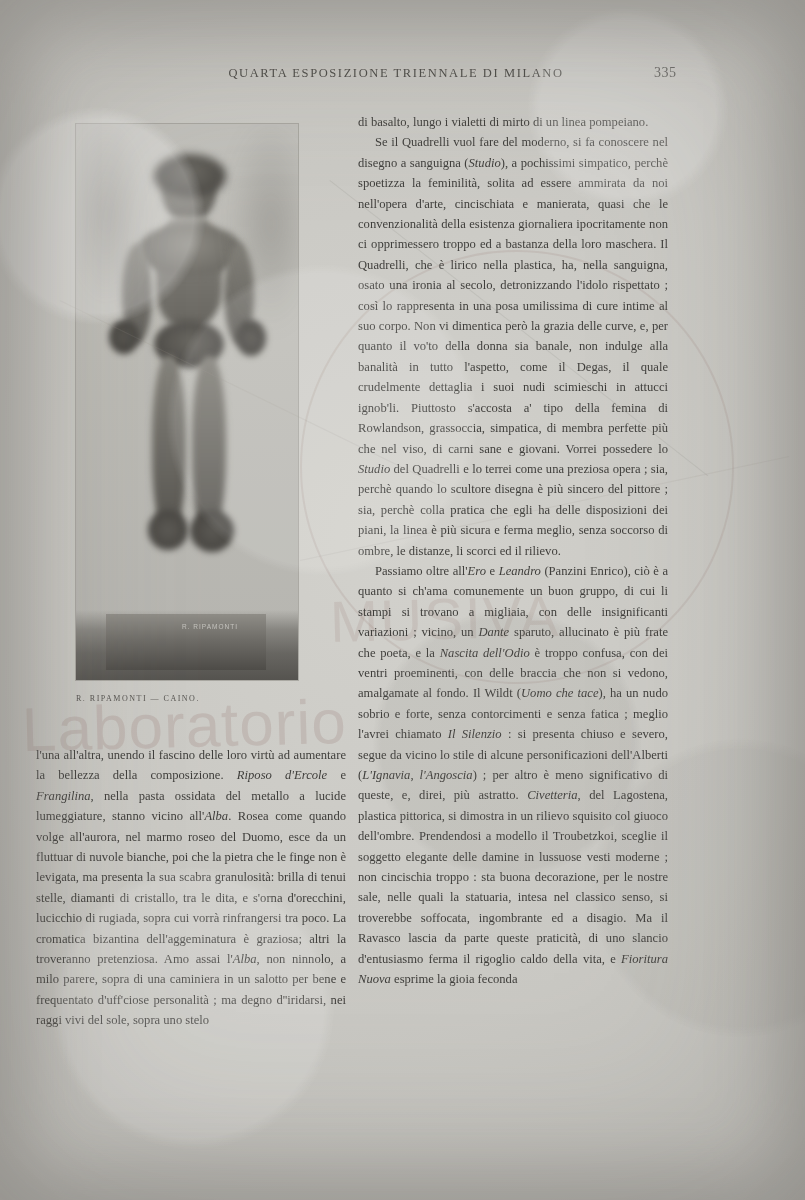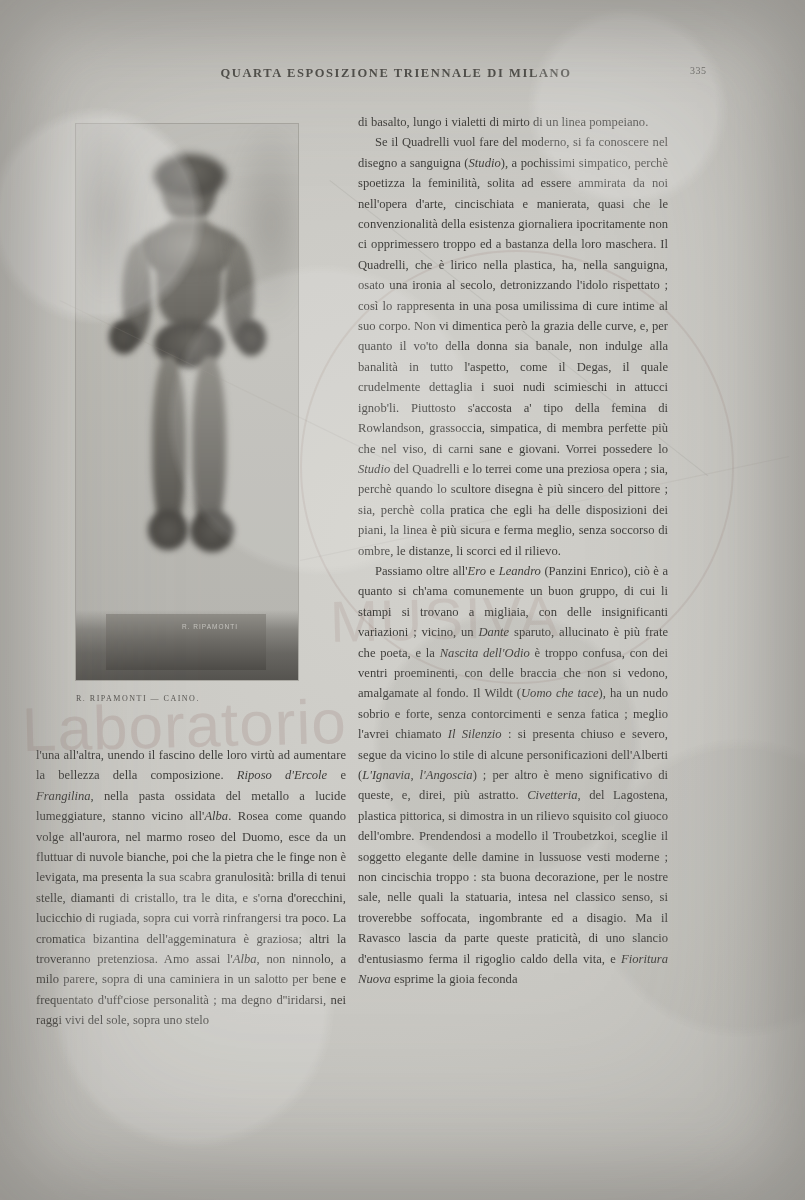--- a/index.html
+++ b/index.html
@@ -37,25 +37,24 @@
   
   #header{
     position:absolute;left:0;right:0;top:66px;height:22px;
   }
   #running-title{
     position:absolute;left:196px;top:0;width:400px;
     text-align:center;
     font-size:12.5px;letter-spacing:1.6px;
     color:#4b4a46;
     font-family:"Liberation Serif", serif;
-    font-weight:bold;
   }
   #folio{
-    position:absolute;left:690px;top:-1px;
-    font-size:10px;letter-spacing:.5px;color:#4b4a46;
+    position:absolute;left:654px;top:-1px;
+    font-size:14px;letter-spacing:.5px;color:#4b4a46;
   }
 
   
   .col{
     position:absolute;
     font-size:12.6px;
     line-height:20.4px;
     color:#3f3e3b;
     text-align:justify;
     text-justify:inter-word;

